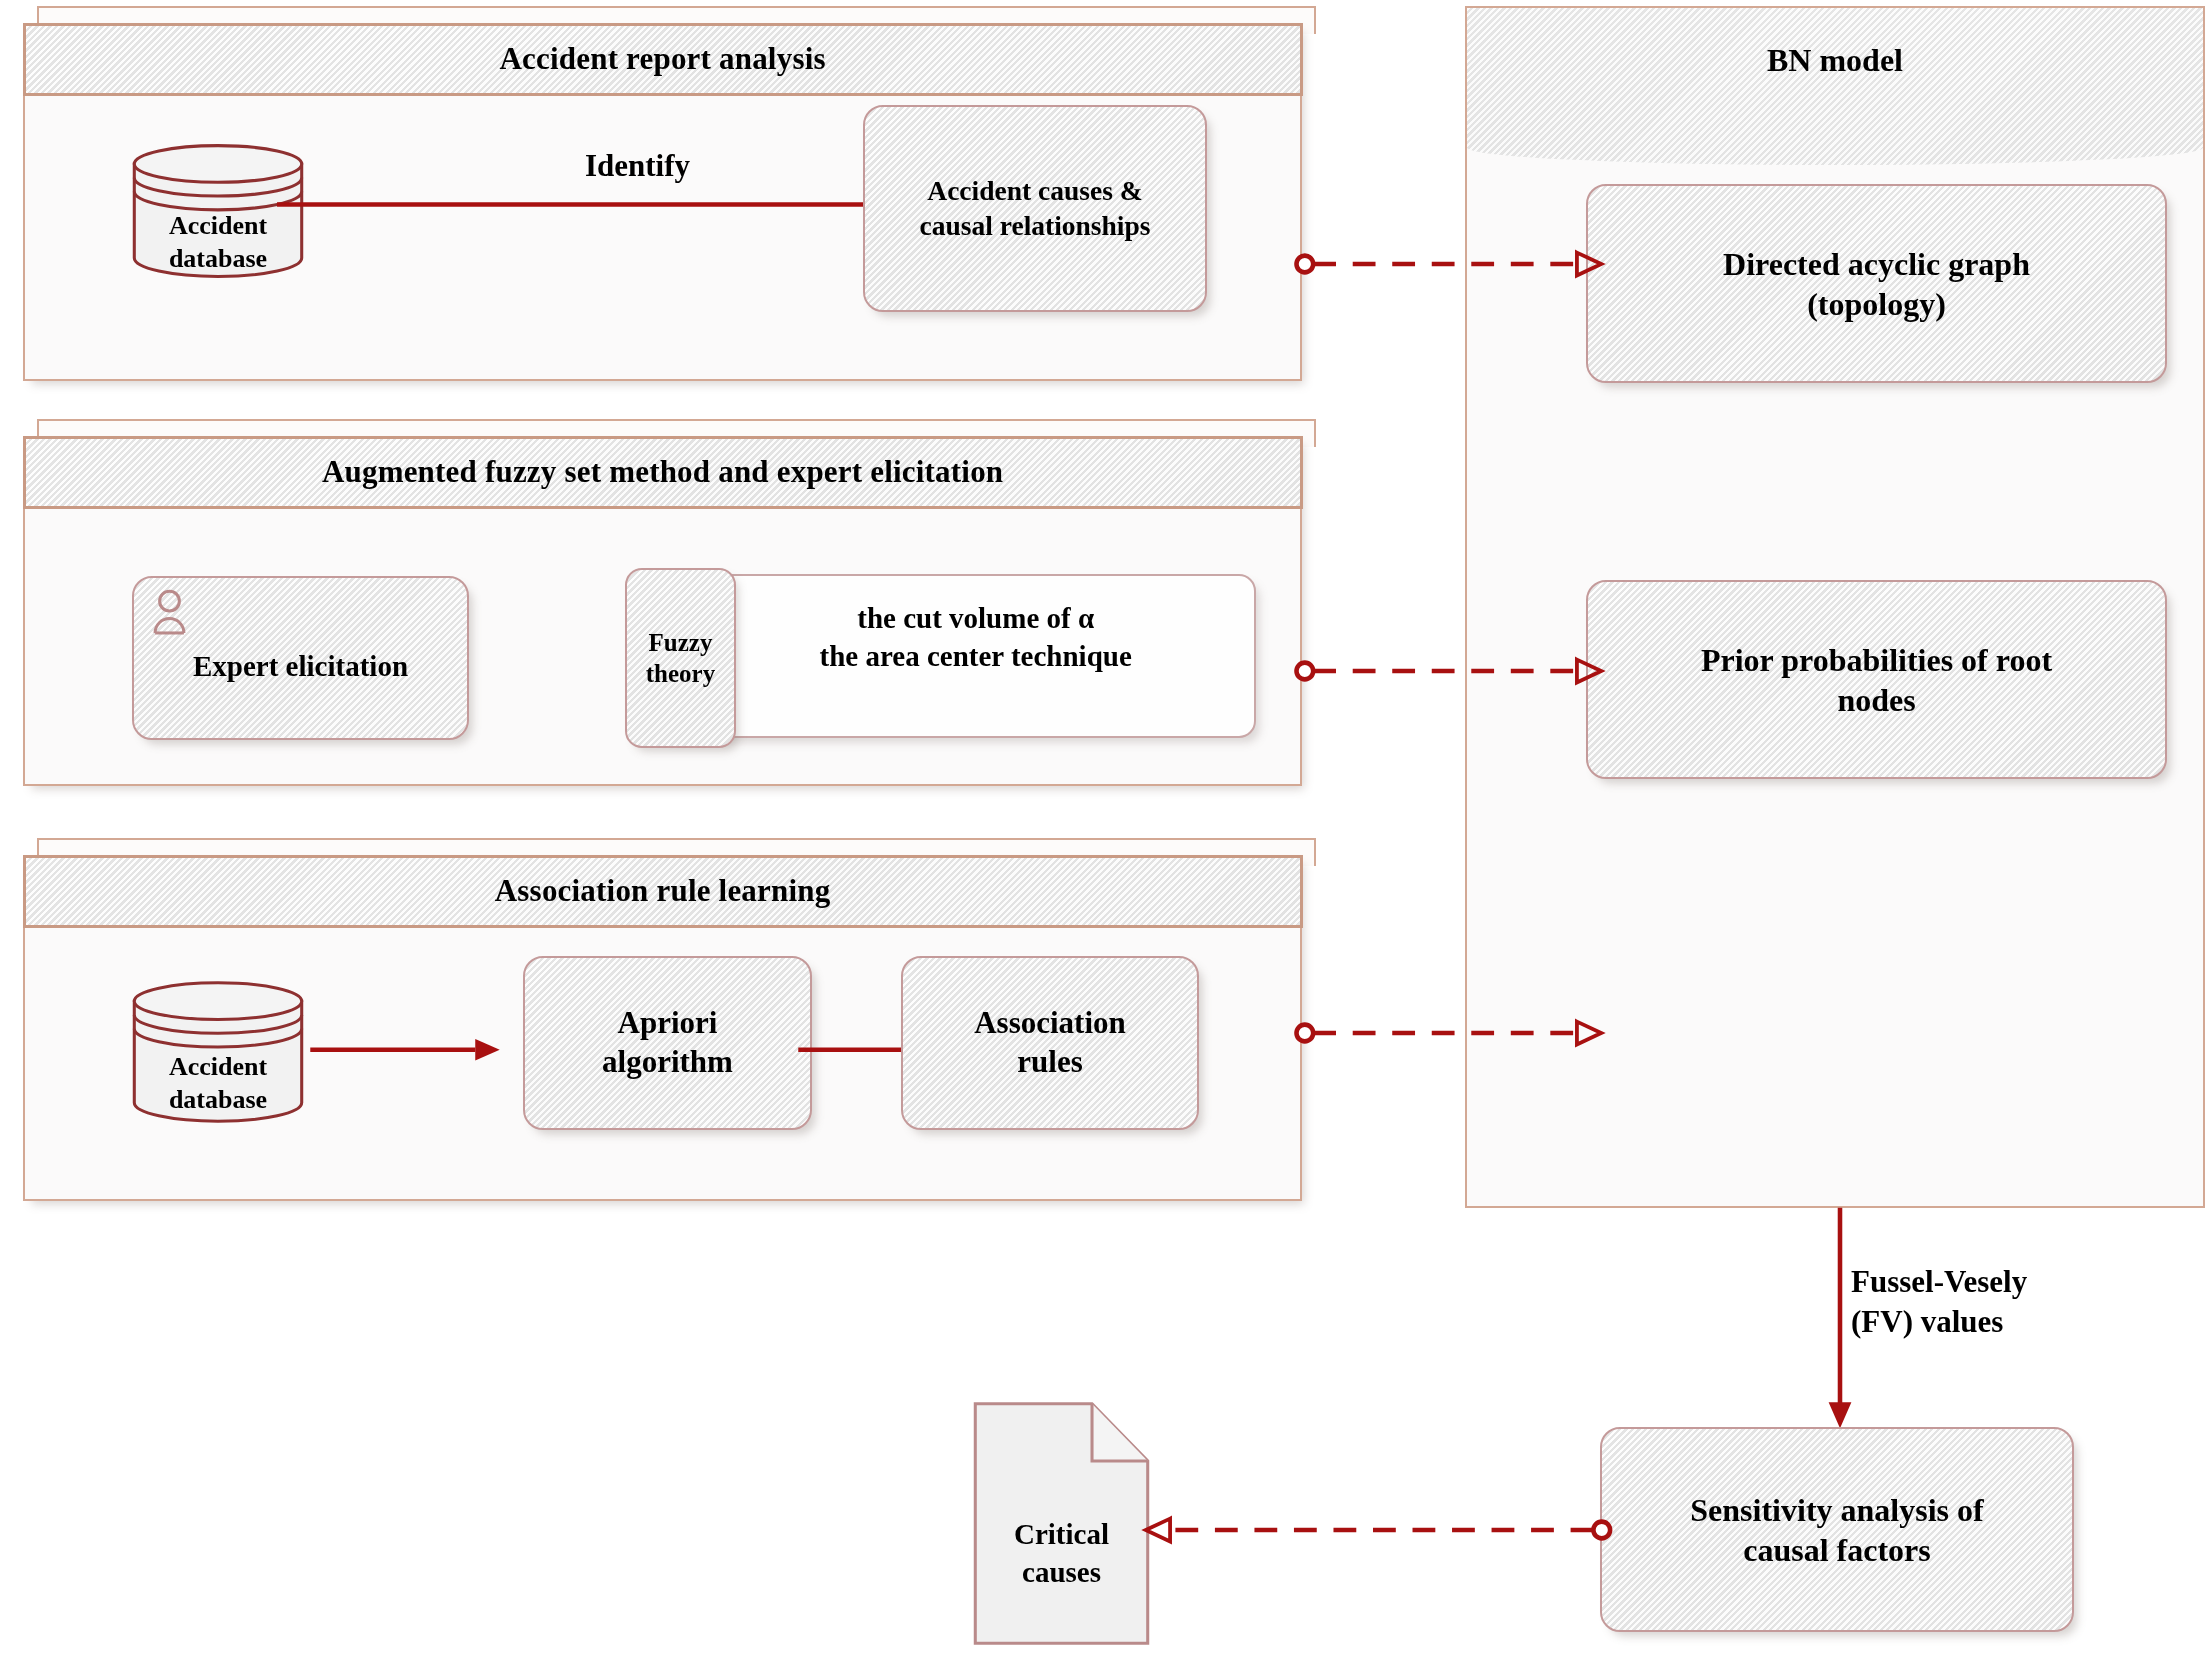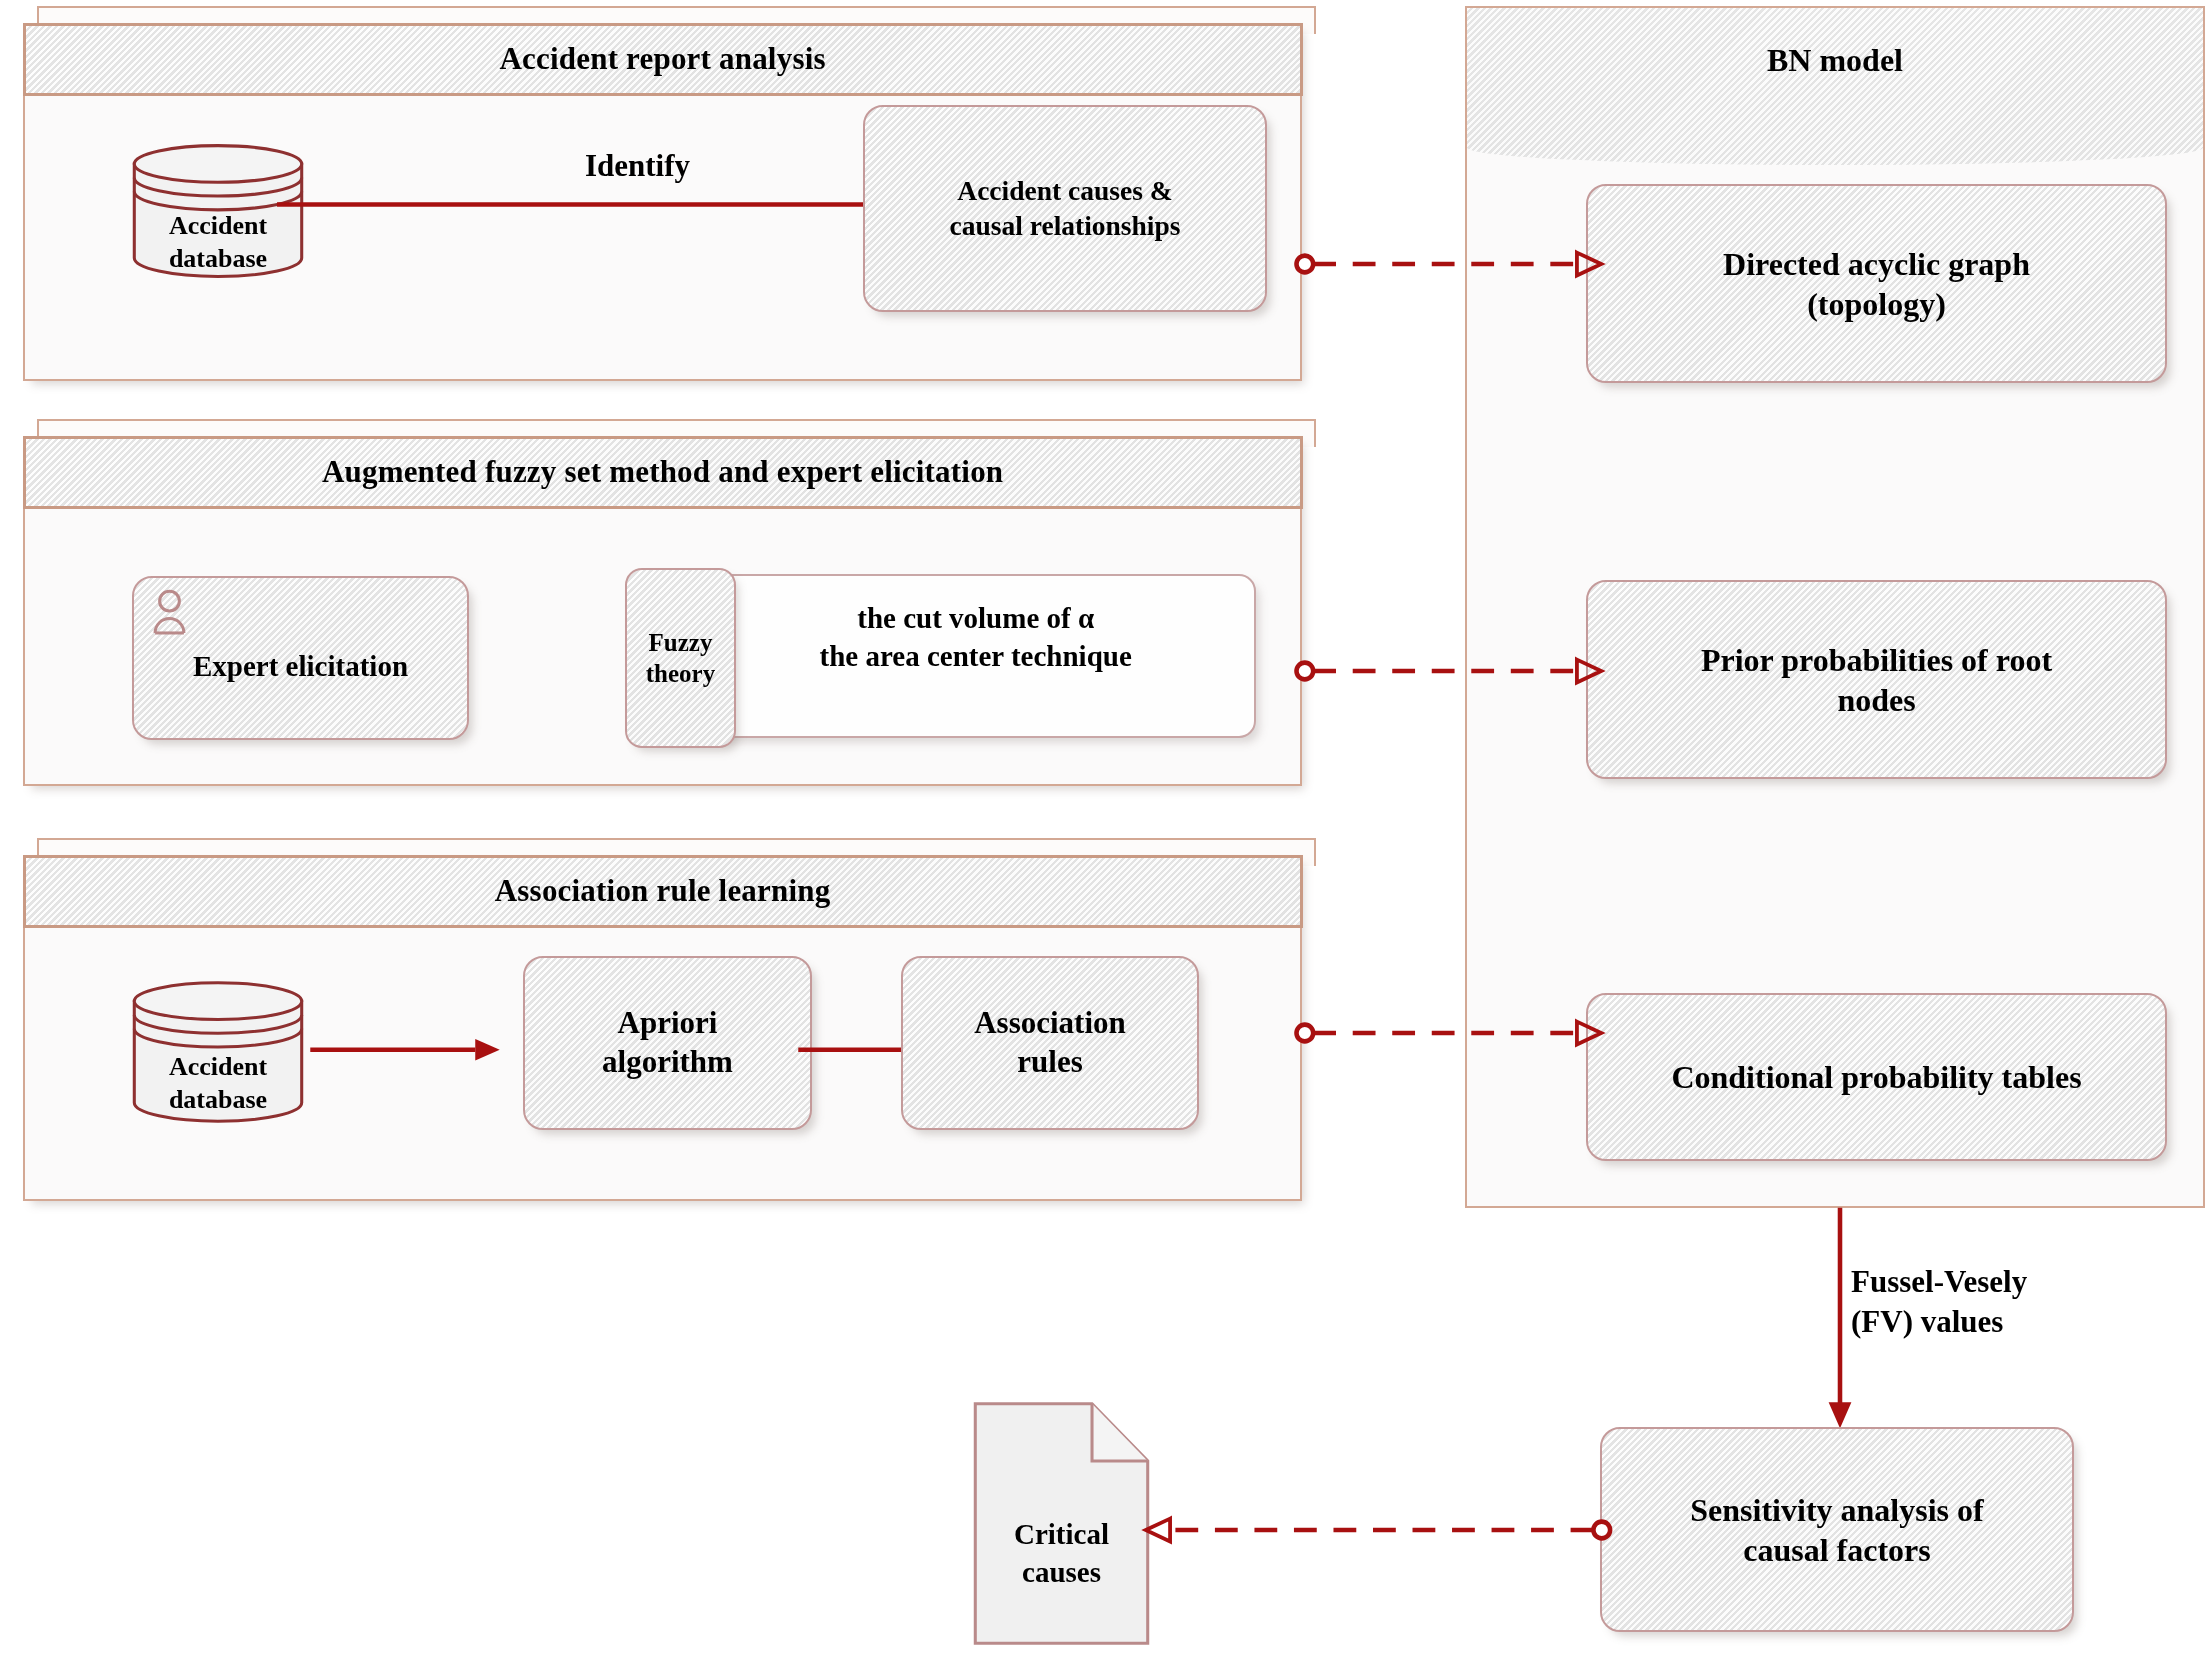--- a/index.html
+++ b/index.html
@@ -143,21 +143,21 @@
           <span>database</span>
         </div>
       </div>
 
       <div class="lbl t40" style="left:490px;top:121px;width:245px;">Identify</div>
       <svg class="sv" style="left:252px;top:164px;" width="612" height="31" viewBox="0 0 800 40">
         <line x1="0" y1="20" x2="768" y2="20" stroke="#a81010" stroke-width="6"></line>
         <polygon points="768,6 800,20 768,34" fill="#a81010"></polygon>
       </svg>
 
-      <div class="rbox hatch ctr t36" style="left:838px;top:80px;width:404px;height:207px;">
+      <div class="rbox hatch ctr t36" style="left:838px;top:80px;width:344px;height:207px;">
         <div>
           <span>Accident causes &amp;</span><br>
           <span>causal relationships</span>
         </div>
       </div>
     </div>
   </div>
 
   <div class="panel-wrap" style="left:23px;top:419px;width:1293px;height:367px;">
     <div class="panel-back"></div>
@@ -249,25 +249,20 @@
       </div>
     </div>
 
     <div class="rbox hatch ctr t42" style="left:119px;top:572px;width:581px;height:199px;">
       <div>
         <span>Prior probabilities of root</span><br>
         <span>nodes</span>
       </div>
     </div>
 
-    <div class="rbox hatch ctr t42" style="left:119px;top:985px;width:581px;height:168px;">
-      <div>
-        <span>Conditional probability tables</span>
-      </div>
-    </div>
   </div>
 
   <svg class="sv" style="left:1293px;top:245px;" width="314" height="38" viewBox="0 0 410 50">
     <circle cx="14" cy="25" r="11" fill="#ffffff" stroke="#a81010" stroke-width="6"></circle>
     <line x1="25" y1="25" x2="372" y2="25" stroke="#a81010" stroke-width="6" stroke-dasharray="30,22"></line>
     <polygon points="372,10 404,25 372,40" fill="none" stroke="#a81010" stroke-width="5"></polygon>
   </svg>
 
   <svg class="sv" style="left:1293px;top:652px;" width="314" height="38" viewBox="0 0 410 50">
     <circle cx="14" cy="25" r="11" fill="#ffffff" stroke="#a81010" stroke-width="6"></circle>

